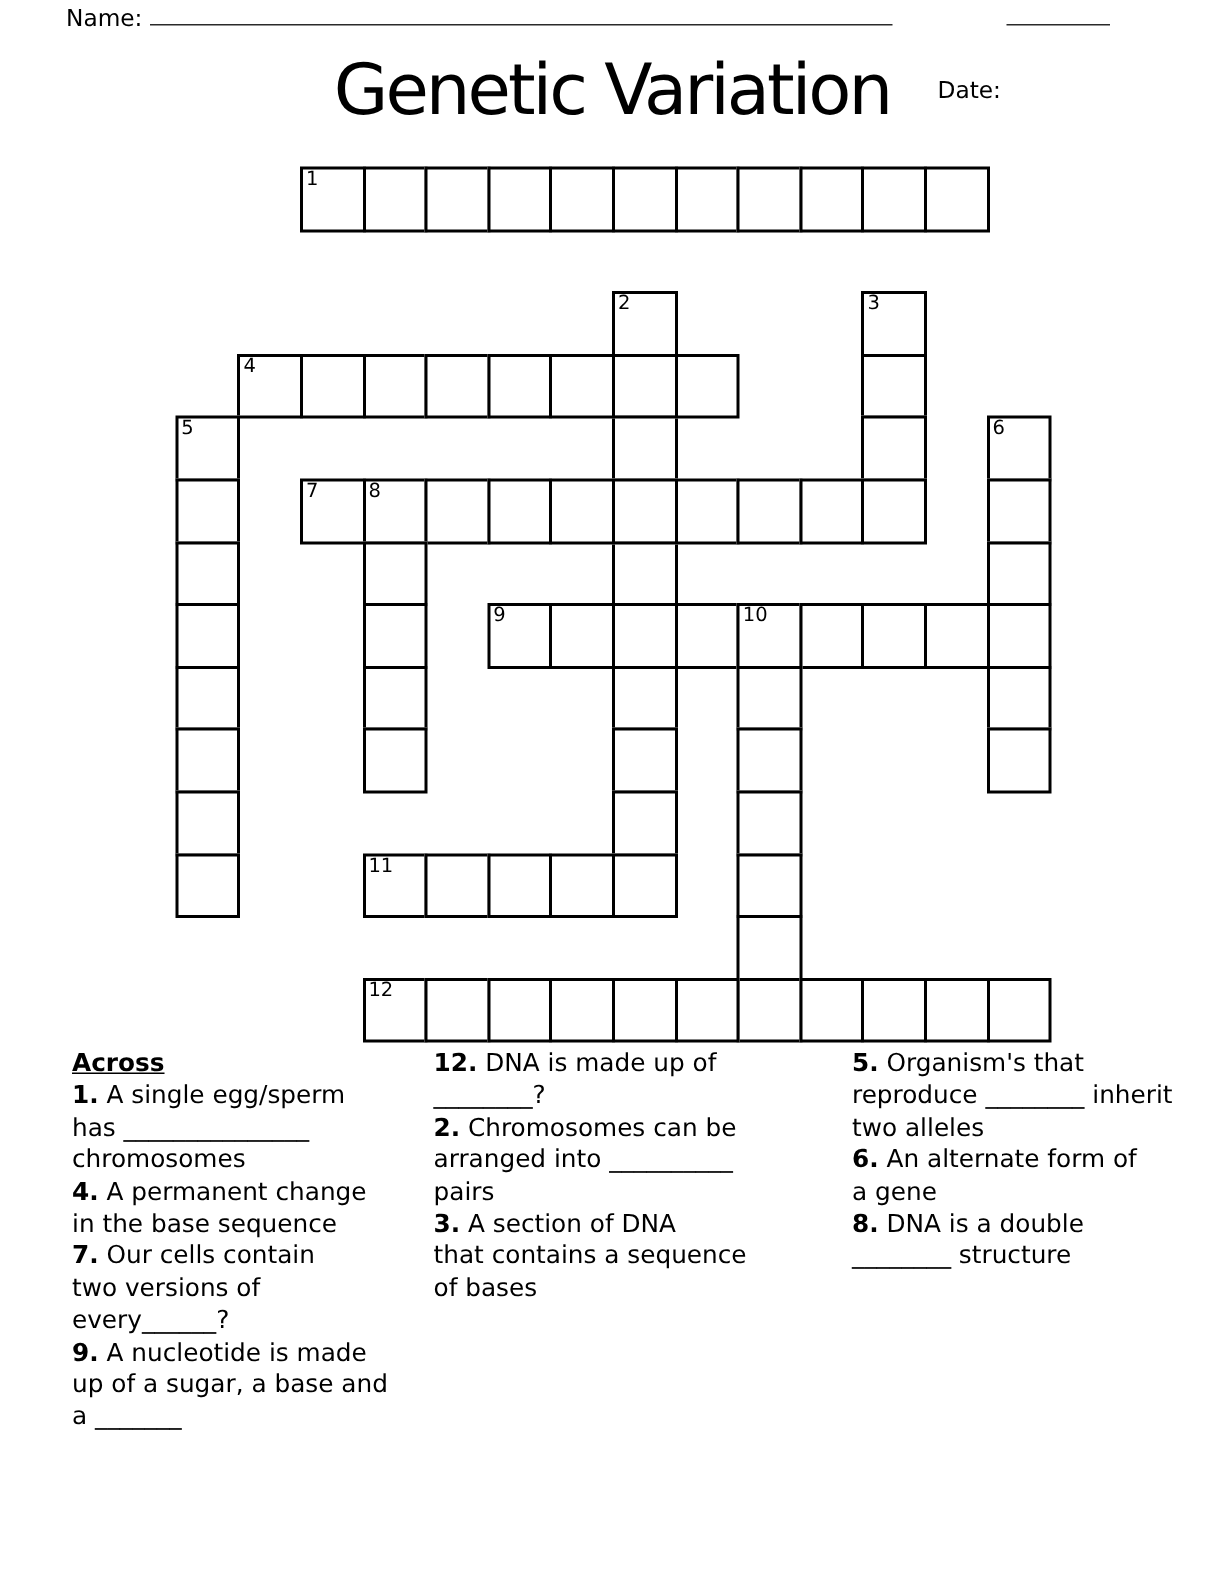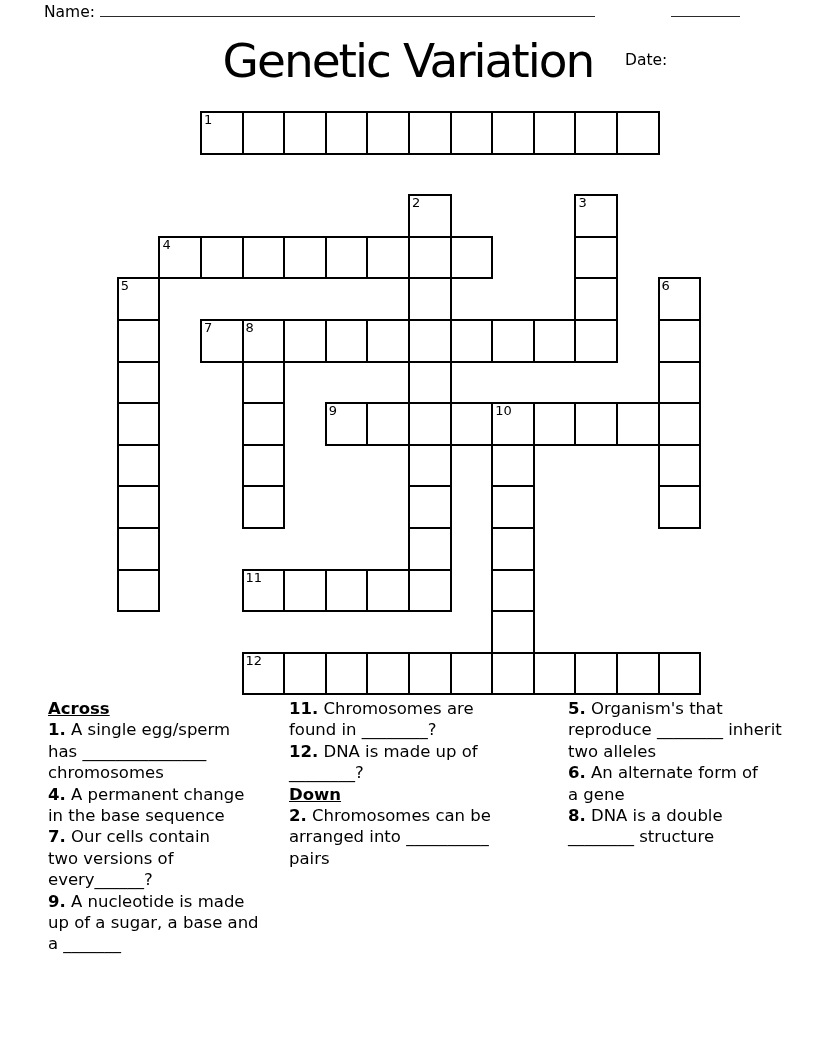--- a/index.html
+++ b/index.html
@@ -176,28 +176,28 @@
       <div class="clue-item"><span class="clue-num">4.</span> <span class="clue-text">A permanent change
 in the base sequence</span></div>
       <div class="clue-item"><span class="clue-num">7.</span> <span class="clue-text">Our cells contain
 two versions of
 every______?</span></div>
       <div class="clue-item"><span class="clue-num">9.</span> <span class="clue-text">A nucleotide is made
 up of a sugar, a base and
 a _______</span></div>
     </div>
   <div class="clue-col" id="clue-col-2">
-      <div class="clue-item"><span class="clue-num">11.</span> <span class="clue-text">Chromosomes are
-found in ________?</span></div>
       <div class="clue-item"><span class="clue-num">12.</span> <span class="clue-text">DNA is made up of
 ________?</span></div>
-      <div class="clue-item"><span class="clue-heading">Down</span></div>
       <div class="clue-item"><span class="clue-num">2.</span> <span class="clue-text">Chromosomes can be
 arranged into __________
 pairs</span></div>
+      <div class="clue-item"><span class="clue-num">3.</span> <span class="clue-text">A section of DNA
+that contains a sequence
+of bases</span></div>
     </div>
   <div class="clue-col" id="clue-col-3">
       <div class="clue-item"><span class="clue-num">5.</span> <span class="clue-text">Organism's that
 reproduce ________ inherit
 two alleles</span></div>
       <div class="clue-item"><span class="clue-num">6.</span> <span class="clue-text">An alternate form of
 a gene</span></div>
       <div class="clue-item"><span class="clue-num">8.</span> <span class="clue-text">DNA is a double
 ________ structure</span></div>
     </div>

